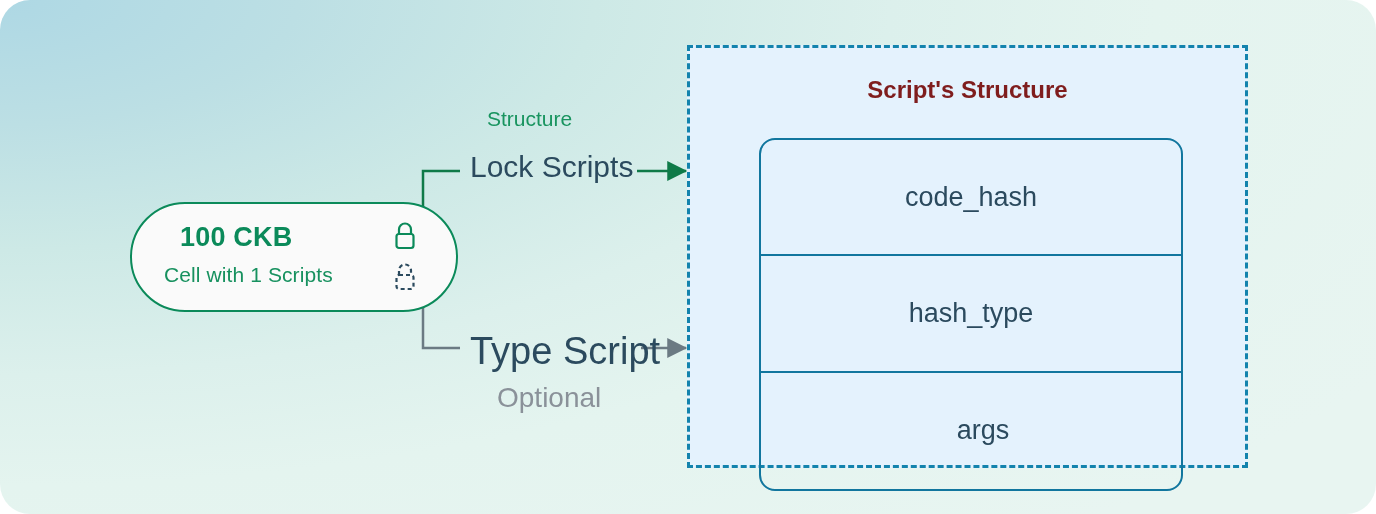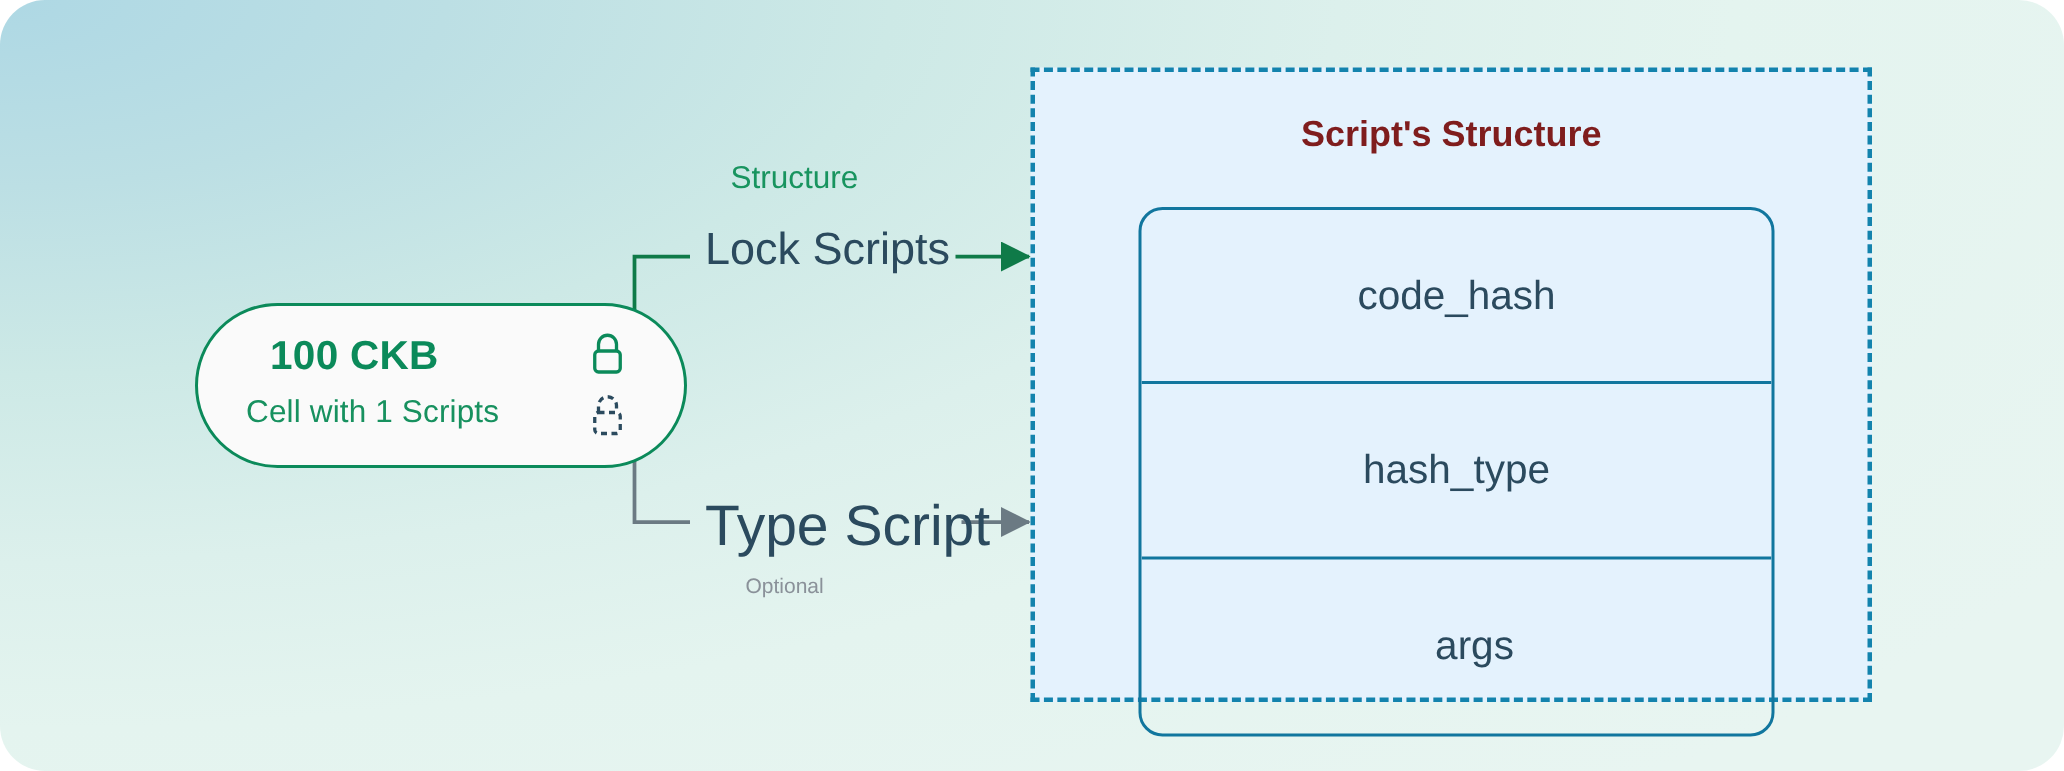--- a/index.html
+++ b/index.html
@@ -93,21 +93,21 @@
     position: absolute;
     left: 470px;
     top: 330px;
     font-size: 38px;
     color: #2b4a5e;
   }
   #label-optional {
     position: absolute;
     left: 497px;
     top: 382px;
-    font-size: 14px;
+    font-size: 28px;
     color: #8a9199;
   }
 
   
   #structure-panel {
     position: absolute;
     left: 687px;
     top: 45px;
     width: 561px;
     height: 423px;

